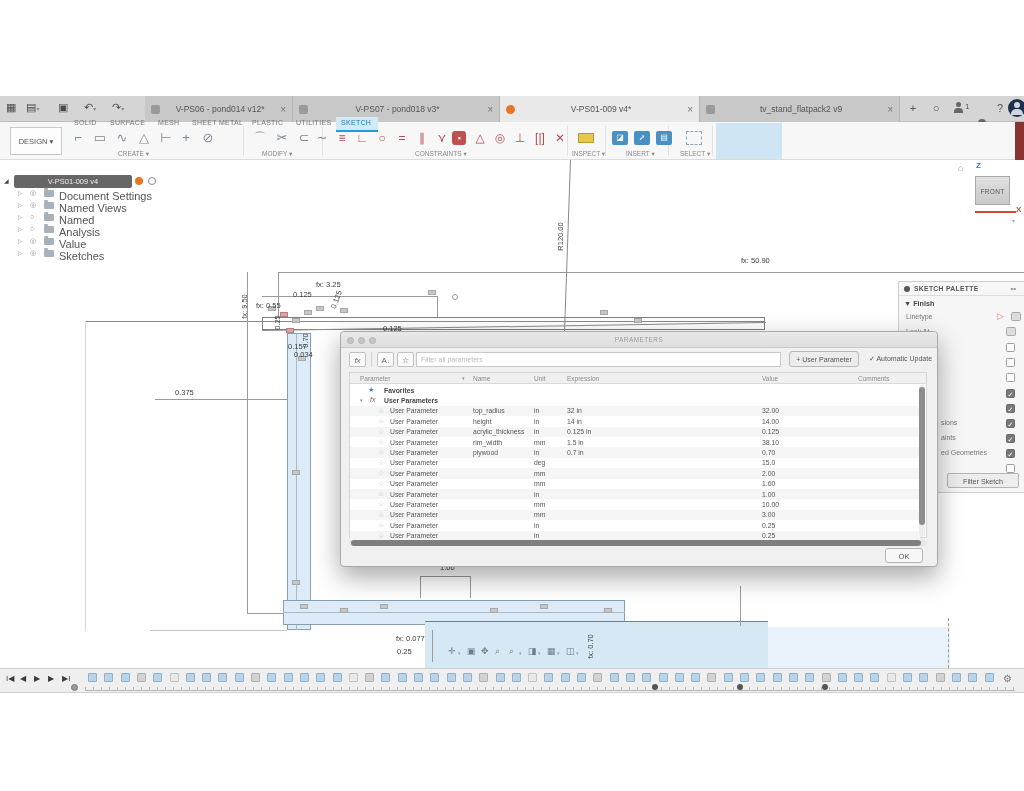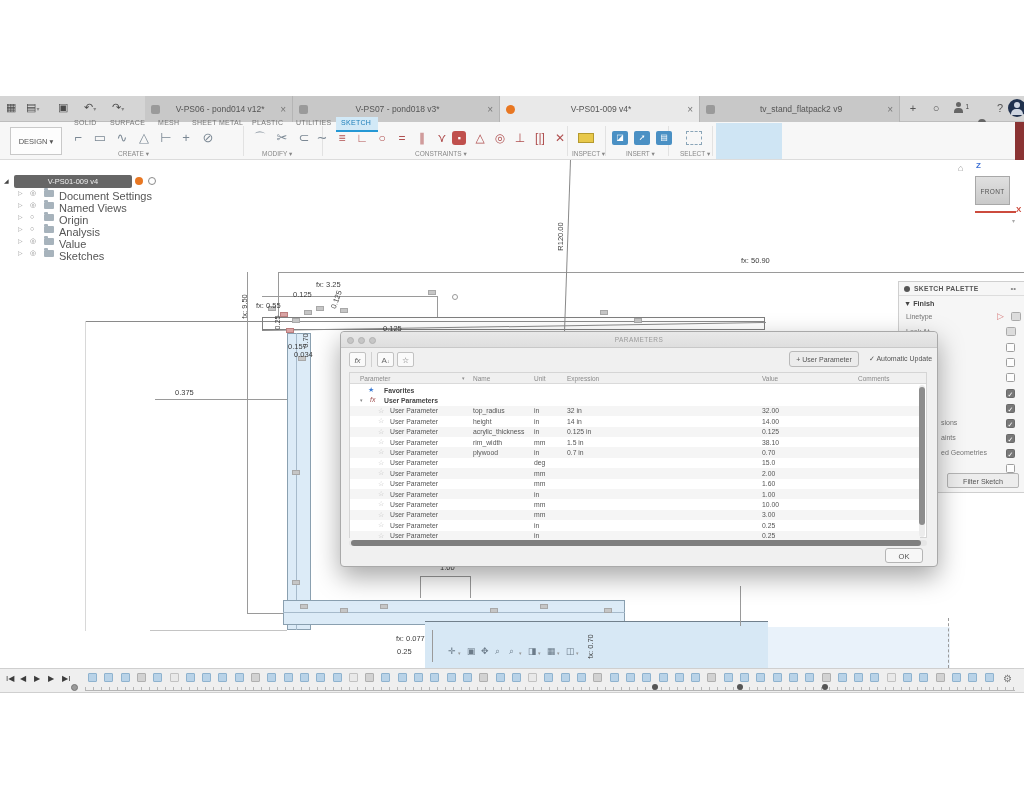--- a/index.html
+++ b/index.html
@@ -336,21 +336,21 @@
         <div class="brow">
           <div class="tri">▷</div>
           <div class="beye">◎</div>
           <div class="bfold"></div>
           <div class="blabel">Named Views</div>
         </div>
         <div class="brow">
           <div class="tri">▷</div>
           <div class="beye">○</div>
           <div class="bfold"></div>
-          <div class="blabel">Origin</div>
+          <div class="blabel">Named</div>
         </div>
         <div class="brow">
           <div class="tri">▷</div>
           <div class="beye">○</div>
           <div class="bfold"></div>
           <div class="blabel">Analysis</div>
         </div>
         <div class="brow">
           <div class="tri">▷</div>
           <div class="beye">◎</div>
@@ -408,20 +408,21 @@
     <div id="dlg-title">
       <span class="traffic" style="left:6px"></span>
       <span class="traffic" style="left:17px"></span>
       <span class="traffic" style="left:28px"></span>
       <div id="dlg-title-label">PARAMETERS</div>
     </div>
     <div class="dlgbtn" style="left:8px; top:20px; font-style:italic">fx</div>
     <div class="abs" style="left:30px; top:20px; width:1px; height:15px; background:#d0d0d0"></div>
     <div class="dlgbtn" style="left:36px; top:20px">A<span style="font-size:5px">↓</span></div>
     <div class="dlgbtn" style="left:56px; top:20px">☆</div>
+    <input id="dlg-filter" placeholder="Filter all parameters" style="">
     <div id="btn-user-param">+ User Parameter</div>
     <div id="auto-update">✓ Automatic Update</div>
     <div id="dlg-table">
       <div id="dlg-header">
           <div class="colhead" style="left: 10px;">Parameter</div>
           <div class="colhead" style="left: 123px;">Name</div>
           <div class="colhead" style="left: 184px;">Unit</div>
           <div class="colhead" style="left: 217px;">Expression</div>
           <div class="colhead" style="left: 412px;">Value</div>
           <div class="colhead" style="left: 508px;">Comments</div>

